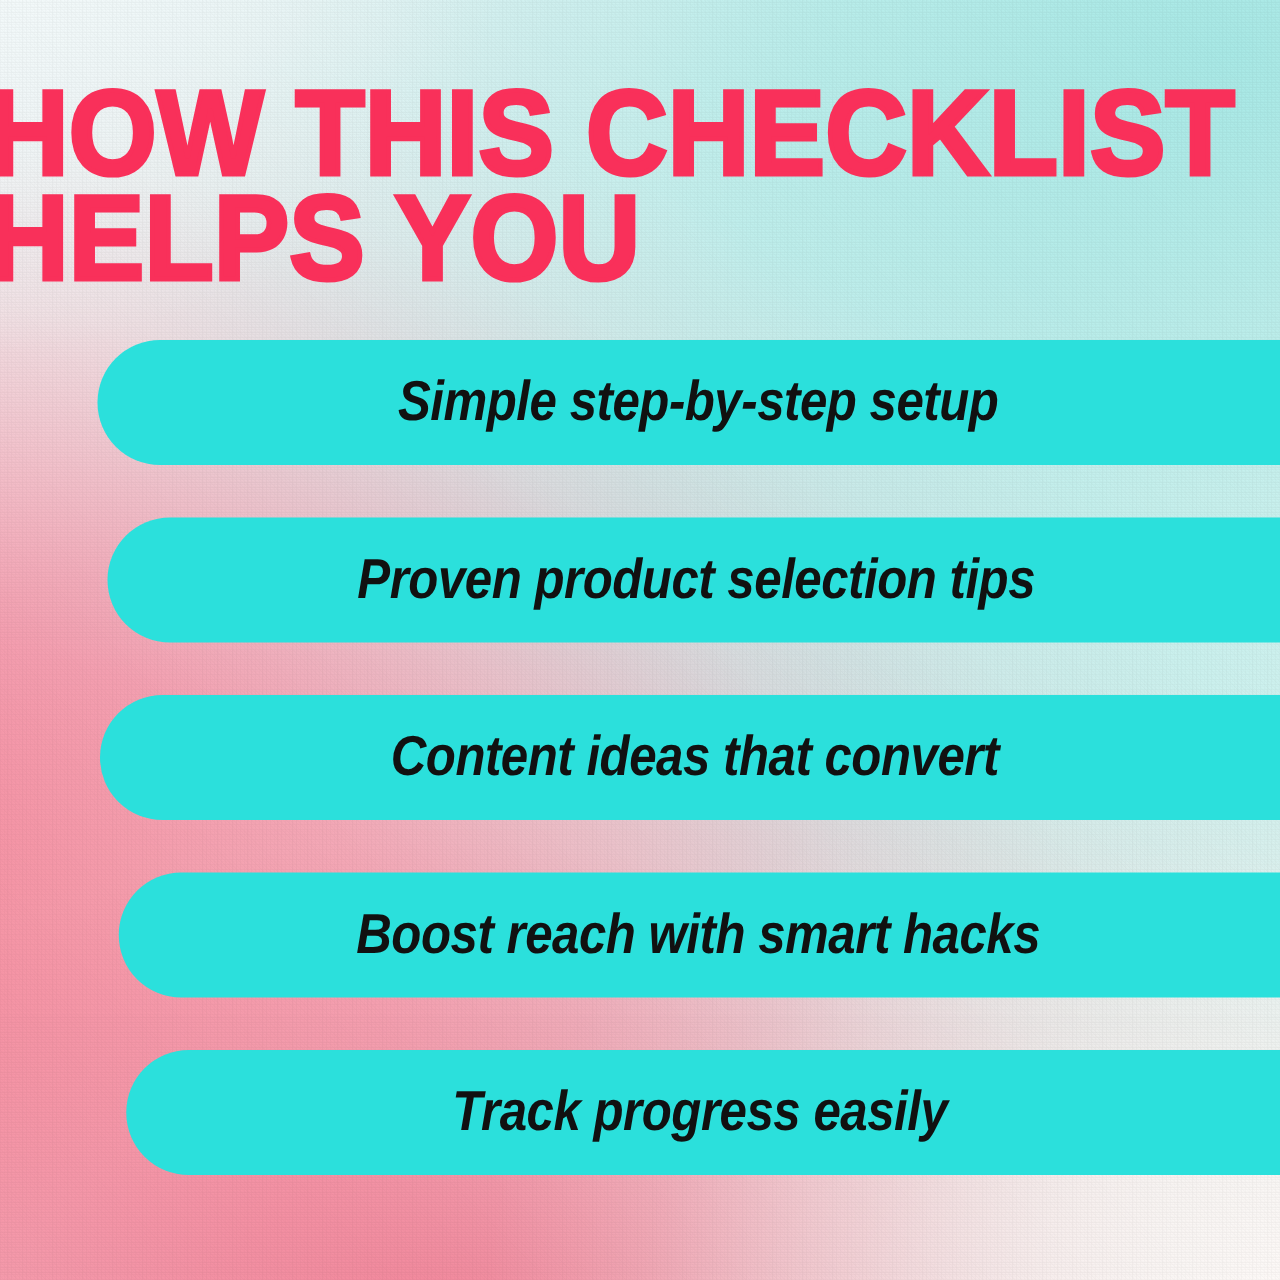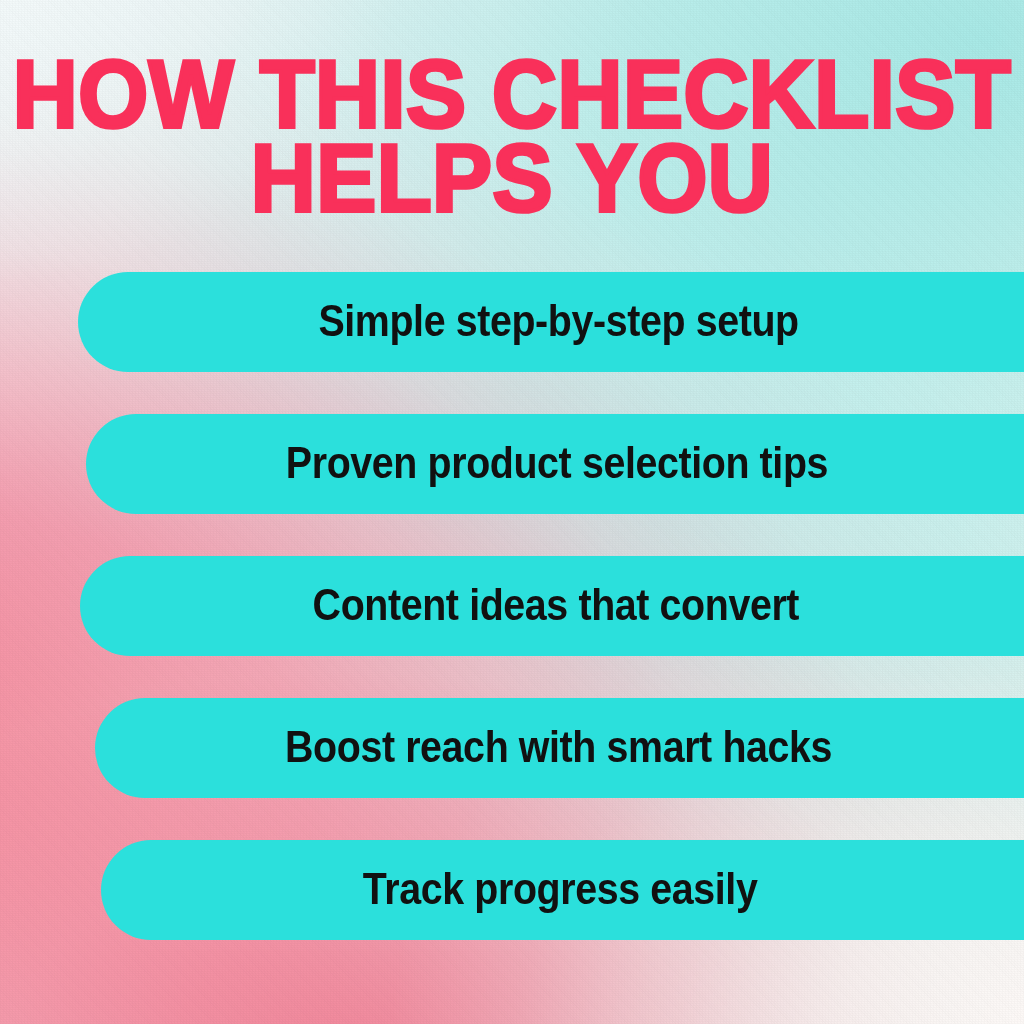--- a/index.html
+++ b/index.html
@@ -93,22 +93,22 @@
       repeating-linear-gradient(0deg,   rgba(0,0,0,0.55) 0px, rgba(0,0,0,0) 1px, rgba(0,0,0,0) 2px),
       repeating-linear-gradient(90deg,  rgba(0,0,0,0.55) 0px, rgba(0,0,0,0) 1px, rgba(0,0,0,0) 3px),
       repeating-linear-gradient(45deg,  rgba(0,0,0,0.35) 0px, rgba(0,0,0,0) 1px, rgba(0,0,0,0) 2px);
   }
 
   
   .headline {
     position: absolute;
     left: 0;
     right: 0;
-    top: 51px;
-    text-align: center;
+    top: 63px;
+    text-align: left;
     z-index: 5;
     padding: 0 24px;
   }
   .headline-line {
     display: block;
     font-family: "Liberation Sans", sans-serif;
     font-weight: 700;
     font-style: normal;
     color: #f9305a;
     text-transform: uppercase;
@@ -125,20 +125,21 @@
     margin-top: 7px;
   }
 
   
   .pills {
     position: absolute;
     left: 0;
     right: 0;
     top: 272px;
     z-index: 4;
+    font-style: italic;
   }
   .pill {
     position: relative;
     height: 100px;
     margin-bottom: 42px;
     background: #2be0dc;
     border-top-left-radius: 56px;
     border-bottom-left-radius: 56px;
     border-top-right-radius: 0;
     border-bottom-right-radius: 0;

